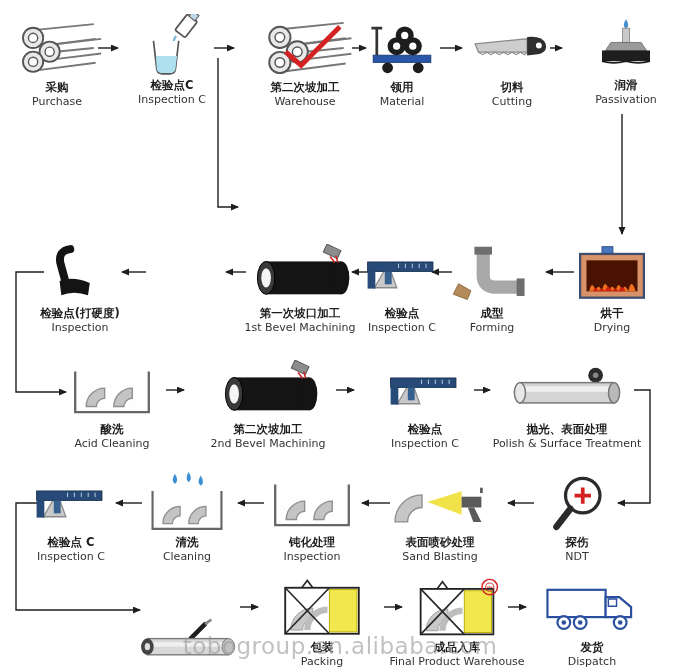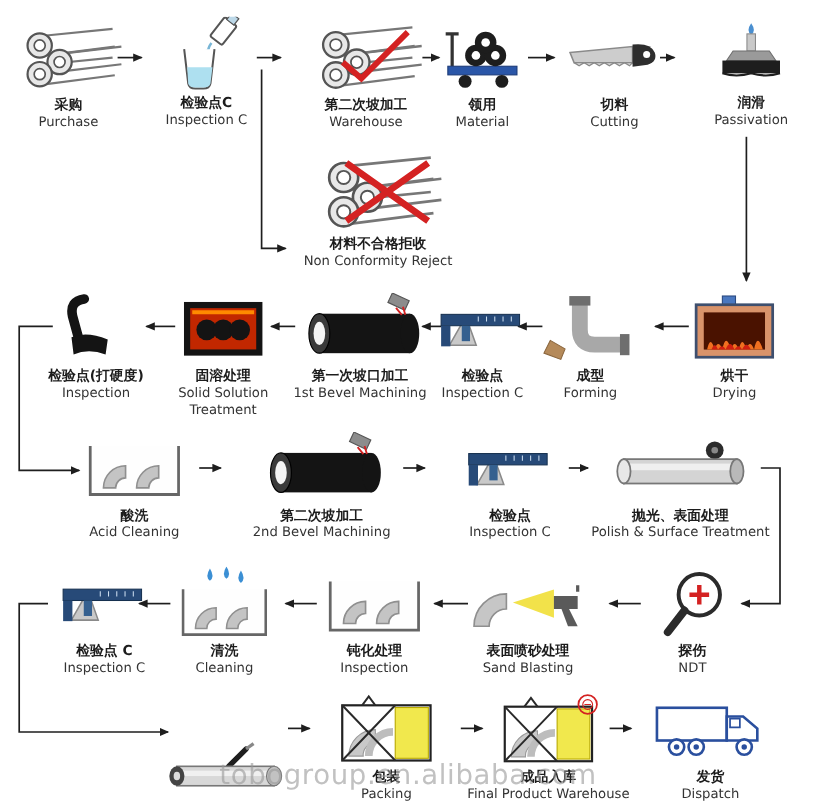--- a/index.html
+++ b/index.html
@@ -198,30 +198,20 @@
         <rect x="41" y="12" width="8" height="16" fill="#c9c9c9" stroke="#8a8a8a"></rect>
         <path d="M28 28 h34 l6 9 h-46 z" fill="#9a9a9a" stroke="#6e6e6e"></path>
         <rect x="18" y="37" width="54" height="12" fill="#1e1e1e"></rect>
         <path d="M18 49 q13 4 27 0 q14 4 27 0" stroke="#1e1e1e" fill="none" stroke-width="2"></path>
       </svg>
     </span>
     <span class="zh">润滑</span>
     <span class="en">Passivation</span>
   </div>
 
-  <div class="node" style="left:250px;top:124px;width:130px">
-    <span class="icon tall">
-      <svg width="110" height="68" viewBox="0 0 100 60">
-        <use href="#sym-pipes"></use>
-        <path d="M26 8 L88 52 M88 8 L26 52" stroke="#d42222" stroke-width="5" fill="none"></path>
-      </svg>
-    </span>
-    <span class="zh">材料不合格拒收</span>
-    <span class="en">Non Conformity Reject</span>
-  </div>
 
   <div class="node" style="left:557px;top:242px;width:110px">
     <span class="icon">
       <svg width="82" height="62" viewBox="0 0 90 64">
         <rect x="34" y="2" width="12" height="8" fill="#4a78c0" stroke="#2b4a80"></rect>
         <rect x="10" y="10" width="70" height="48" fill="#d9936a" stroke="#3e4f6e" stroke-width="2.5"></rect>
         <rect x="17" y="17" width="56" height="34" fill="#4a1200"></rect>
         <path d="M20 51 q3 -14 7 0 q3 -10 7 0 q3 -16 8 0 q3 -10 7 0 q3 -14 7 0 q3 -10 7 0 q3 -16 8 0 z" fill="#f07020"></path>
         <path d="M24 51 q3 -8 6 0 q4 -6 7 0 q4 -10 8 0 q4 -6 7 0 q4 -9 8 0 z" fill="#d02010"></path>
       </svg>
@@ -256,34 +246,20 @@
   <div class="node" style="left:240px;top:242px;width:120px">
     <span class="icon">
       <svg width="108" height="60" viewBox="0 0 110 62">
           <use href="#sym-bigpipe"></use>
         </svg>
     </span>
     <span class="zh">第一次坡口加工</span>
     <span class="en">1st Bevel Machining</span>
   </div>
 
-  <div class="node" style="left:131px;top:242px;width:110px">
-    <span class="icon">
-      <svg width="86" height="56" viewBox="0 0 100 64">
-        <rect x="12" y="6" width="76" height="52" fill="#141414"></rect>
-        <rect x="18" y="12" width="64" height="40" fill="#c22700"></rect>
-        <path d="M20 16 h60" stroke="#ff8a00" stroke-width="4"></path>
-        <circle cx="34" cy="33" r="10" fill="#141414"></circle>
-          <circle cx="50" cy="33" r="10" fill="#141414"></circle>
-          <circle cx="66" cy="33" r="10" fill="#141414"></circle>
-      </svg>
-    </span>
-    <span class="zh">固溶处理</span>
-    <span class="en wrap">Solid Solution Treatment</span>
-  </div>
 
   <div class="node" style="left:57px;top:358px;width:110px">
     <span class="icon">
       <svg width="92" height="56" viewBox="0 0 100 60">
           <use href="#sym-tank"></use>
         </svg>
     </span>
     <span class="zh">酸洗</span>
     <span class="en">Acid Cleaning</span>
   </div>
@@ -378,21 +354,21 @@
           <path d="M52 0 q5 8 0 12 q-5 -4 0 -12"></path>
           <path d="M66 4 q5 8 0 12 q-5 -4 0 -12"></path>
         </g>
         <use href="#sym-tank" x="0" y="12" width="100" height="60"></use>
       </svg>
     </span>
     <span class="zh">清洗</span>
     <span class="en">Cleaning</span>
   </div>
 
-  <div class="node" style="left:32px;top:471px;width:110px">
+  <div class="node" style="left:16px;top:471px;width:110px">
     <span class="icon">
       <svg width="86" height="54" viewBox="0 0 100 60">
           <use href="#sym-caliper"></use>
         </svg>
     </span>
     <span class="zh">检验点 C</span>
     <span class="en">Inspection C</span>
   </div>
 
   <div class="node" style="left:132px;top:612px;width:110px">

